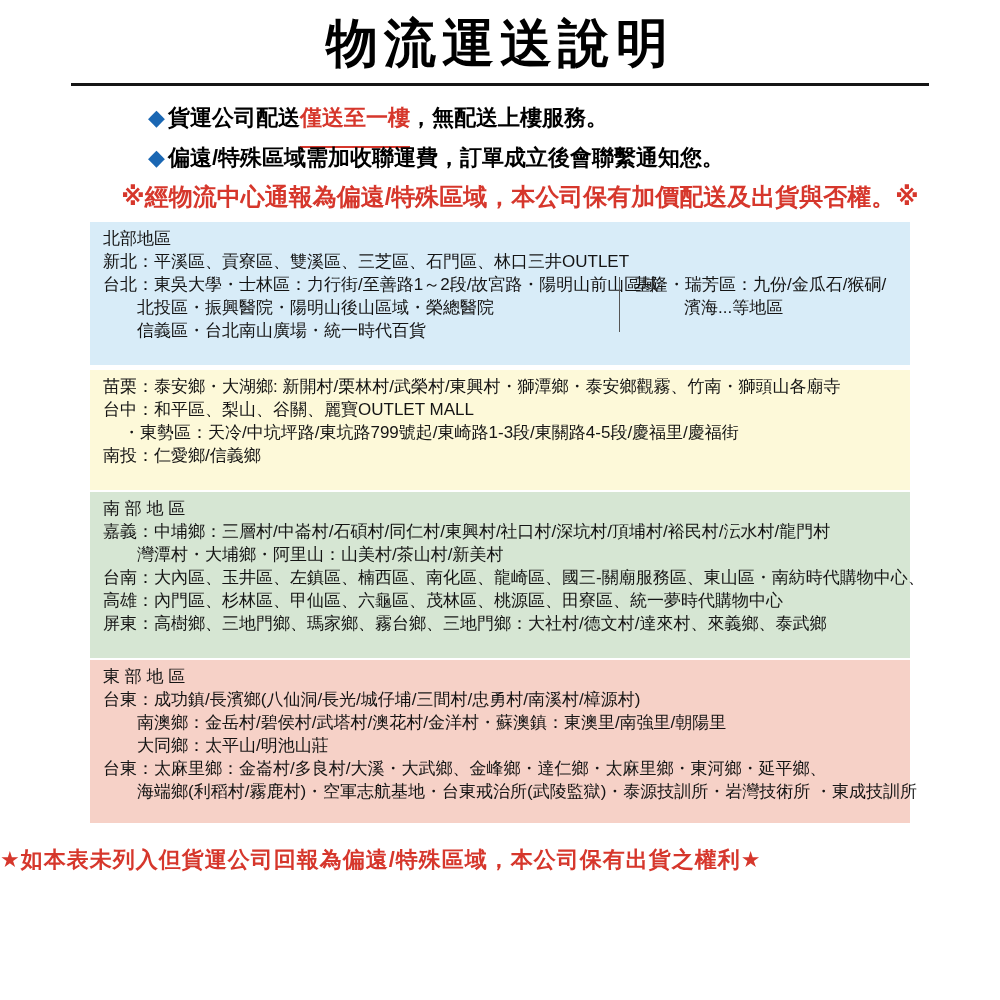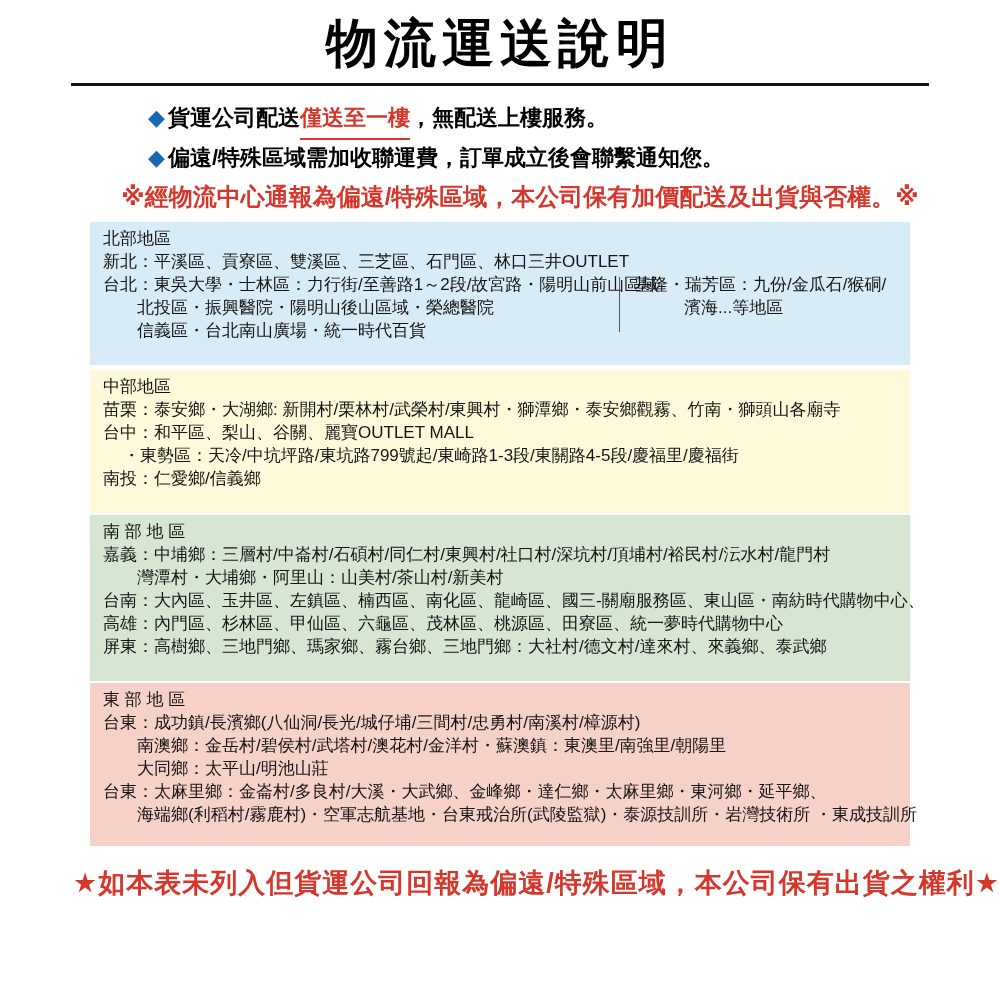--- a/index.html
+++ b/index.html
@@ -27,21 +27,21 @@
   }
   .title-rule{width:858px;height:3px;background:#151515;margin:9px auto 0;}
 
   .bullets{margin:16px 0 0 148px;width:760px;}
   .bullet-row{
     font-size:22px;font-weight:bold;line-height:32px;margin-bottom:8px;
     color:#000;
   }
   .diamond{color:var(--blue);margin-right:3px;font-size:22px;}
   .hl-red{color:var(--red);}
-  .hl-underline{border-bottom:2px solid var(--red);padding-bottom:8px;}
+  .hl-underline{border-bottom:2px solid var(--red);padding-bottom:16px;}
   .bullet-cont{padding-left:27px;}
 
   .notice-top{
     margin-top:4px;text-align:center;
     color:var(--red);font-weight:bold;font-size:24px;line-height:30px;margin-left:40px;
   }
 
   .regions{width:820px;margin:10px auto 0;}
   .region{
     padding:5px 13px 23px;font-size:17px;line-height:23px;color:#141414;
@@ -55,22 +55,22 @@
   .ind-2{padding-left:34px;}
   .ind-3{padding-left:50px;}
   .ind-dot{padding-left:20px;}
 
   .north-flex{display:flex;}
   .north-left{width:516px;flex:0 0 auto;}
   .north-divider{width:1px;background:#555555;margin:27px 0 10px;flex:0 0 auto;}
   .north-right{flex:1;padding-left:14px;padding-top:23px;}
 
   .notice-bottom{
-    margin-top:20px;text-align:right;
-    color:var(--red);font-weight:bold;font-size:27px;line-height:34px;
+    margin-top:20px;text-align:left;
+    color:var(--red);font-weight:bold;font-size:22px;line-height:34px;
     letter-spacing:1px;
   }
 </style>
 </head>
 <body>
 
 <div class="page">
 
   <div class="main-title">物流運送說明</div>
   <div class="title-rule"></div>
@@ -102,21 +102,20 @@
         </div>
         <div class="north-divider"></div>
         <div class="north-right">
           <div class="line">基隆・瑞芳區：九份/金瓜石/猴硐/</div>
           <div class="line ind-3">濱海...等地區</div>
         </div>
       </div>
     </div>
 
     <div class="region region-central">
-      <div class="region-title">中部地區</div>
       <div class="line">苗栗：泰安鄉・大湖鄉: 新開村/栗林村/武榮村/東興村・獅潭鄉・泰安鄉觀霧、竹南・獅頭山各廟寺</div>
       <div class="line">台中：和平區、梨山、谷關、麗寶OUTLET MALL</div>
       <div class="line ind-dot">・東勢區：天冷/中坑坪路/東坑路799號起/東崎路1-3段/東關路4-5段/慶福里/慶福街</div>
       <div class="line">南投：仁愛鄉/信義鄉</div>
     </div>
 
     <div class="region region-south">
       <div class="region-title">南 部 地 區</div>
       <div class="line">嘉義：中埔鄉：三層村/中崙村/石碩村/同仁村/東興村/社口村/深坑村/頂埔村/裕民村/沄水村/龍門村</div>
       <div class="line ind-2">灣潭村・大埔鄉・阿里山：山美村/茶山村/新美村</div>

